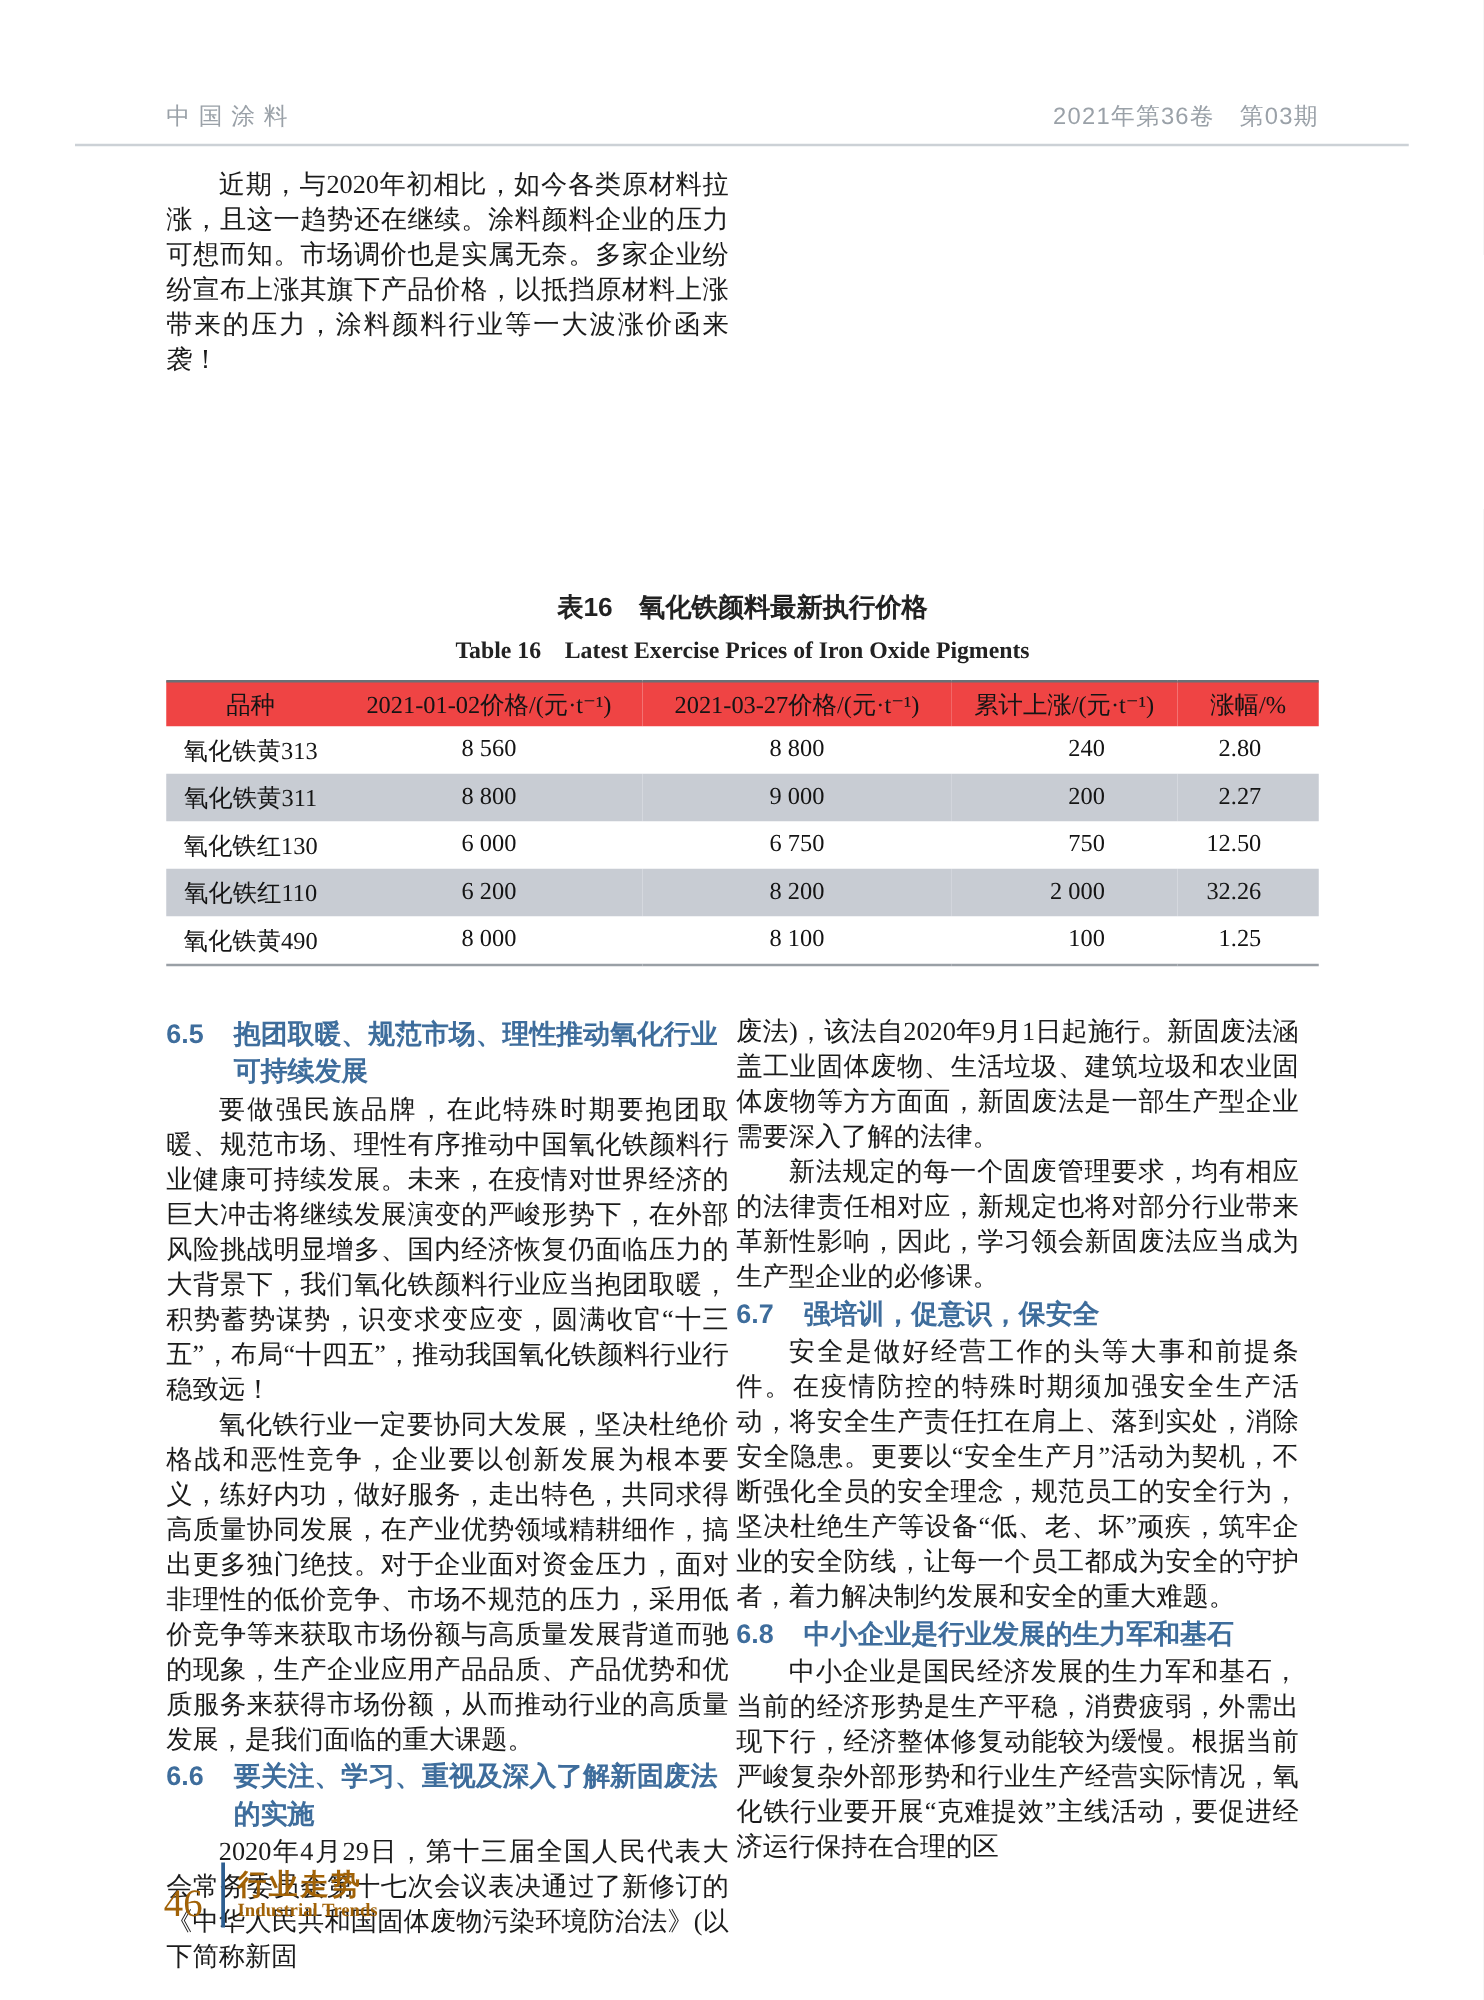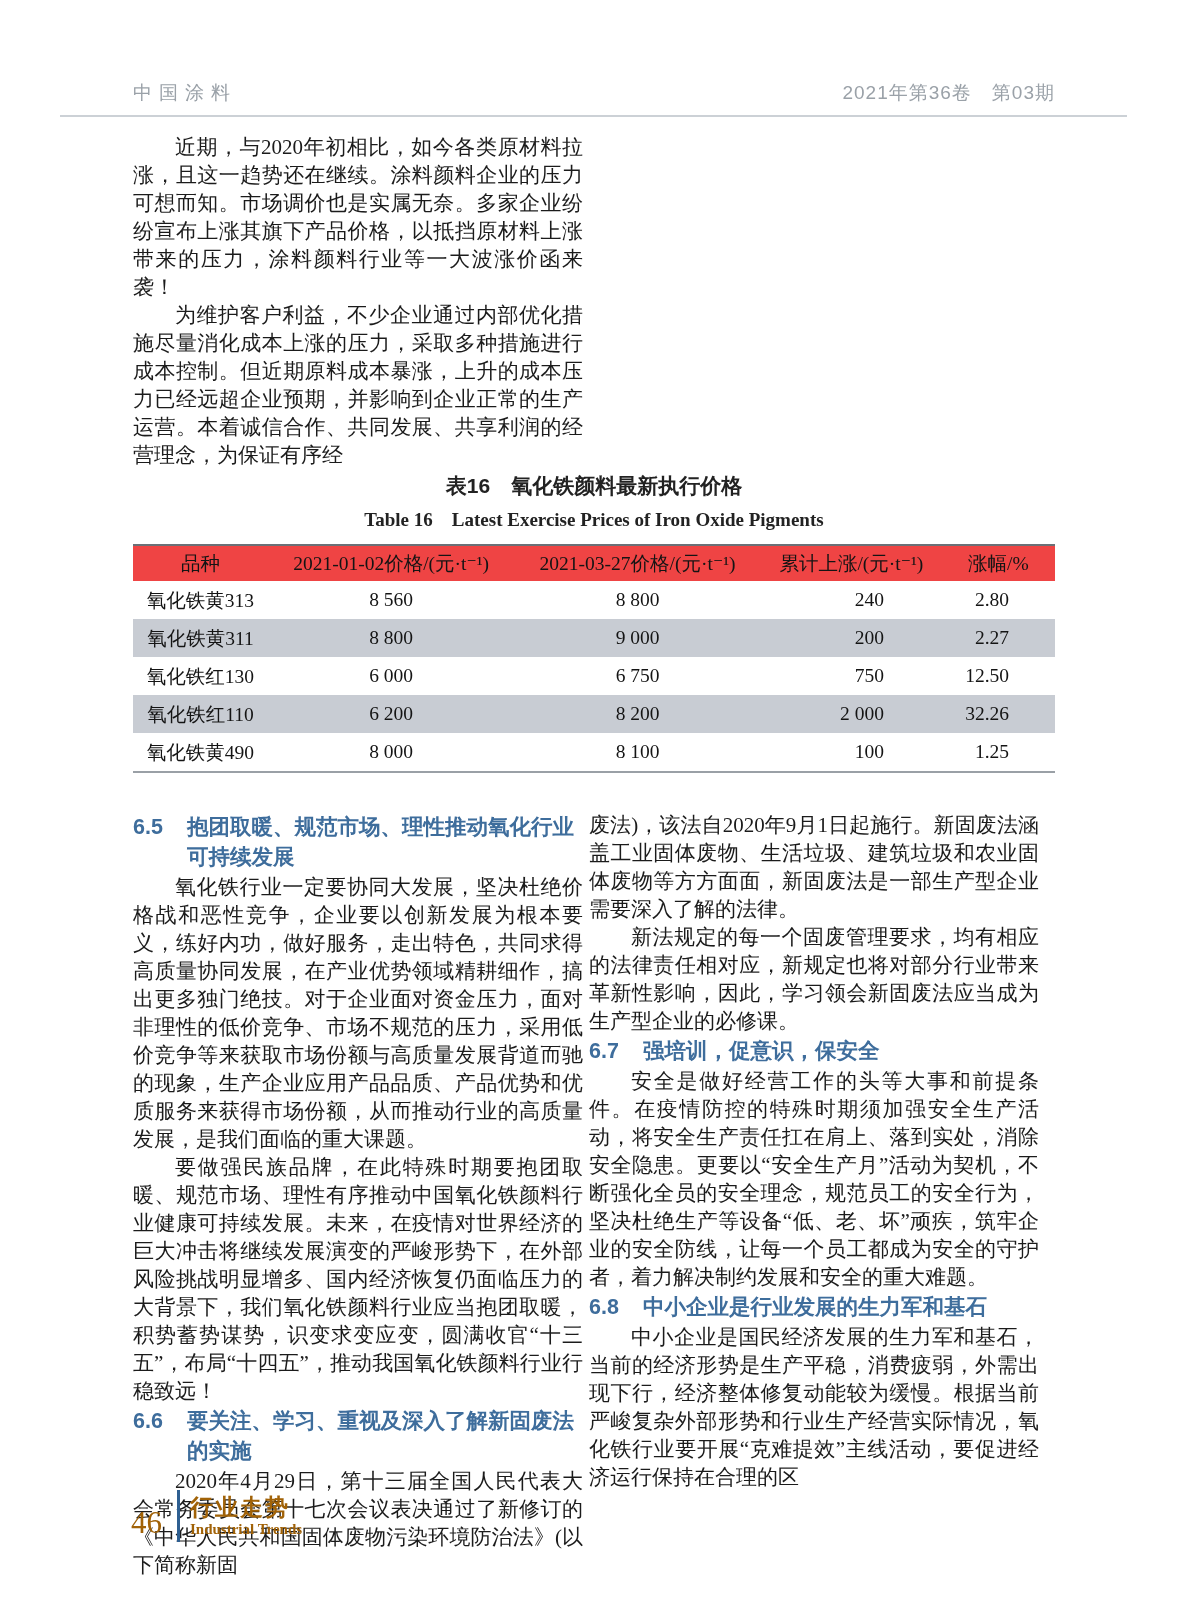--- a/index.html
+++ b/index.html
@@ -116,21 +116,20 @@
 <div class="page">
 
   <div class="page-header">
     <span class="journal-name">中国涂料</span>
     <span class="issue-info">2021年第36卷　第03期</span>
   </div>
 
   <div class="cols top-cols">
     <div class="col">
       <p class="indent">近期，与2020年初相比，如今各类原材料拉涨，且这一趋势还在继续。涂料颜料企业的压力可想而知。市场调价也是实属无奈。多家企业纷纷宣布上涨其旗下产品价格，以抵挡原材料上涨带来的压力，涂料颜料行业等一大波涨价函来袭！</p>
-      <p class="indent">为维护客户利益，不少企业通过内部优化措施尽量消化成本上涨的压力，采取多种措施进行成本控制。但近期原料成本暴涨，上升的成本压力已经远超企业预期，并影响到企业正常的生产运营。本着诚信合作、共同发展、共享利润的经营理念，为保证有序经</p>
     </div>
   </div>
 
   <div class="table-block">
     <div class="tbl-title-zh">表16　氧化铁颜料最新执行价格</div>
     <div class="tbl-title-en">Table 16　Latest Exercise Prices of Iron Oxide Pigments</div>
     <table class="price-table">
       <thead>
         <tr>
           <th>品种</th>
@@ -179,22 +178,22 @@
       </tbody>
     </table>
   </div>
 
   <div class="cols bottom-cols">
     <div class="col">
       <div class="sec-head">
         <span class="sec-num">6.5</span>
         <span class="sec-title">抱团取暖、规范市场、理性推动氧化行业可持续发展</span>
       </div>
+      <p class="indent">要做强民族品牌，在此特殊时期要抱团取暖、规范市场、理性有序推动中国氧化铁颜料行业健康可持续发展。未来，在疫情对世界经济的巨大冲击将继续发展演变的严峻形势下，在外部风险挑战明显增多、国内经济恢复仍面临压力的大背景下，我们氧化铁颜料行业应当抱团取暖，积势蓄势谋势，识变求变应变，圆满收官“十三五”，布局“十四五”，推动我国氧化铁颜料行业行稳致远！</p>
       <p class="indent">氧化铁行业一定要协同大发展，坚决杜绝价格战和恶性竞争，企业要以创新发展为根本要义，练好内功，做好服务，走出特色，共同求得高质量协同发展，在产业优势领域精耕细作，搞出更多独门绝技。对于企业面对资金压力，面对非理性的低价竞争、市场不规范的压力，采用低价竞争等来获取市场份额与高质量发展背道而驰的现象，生产企业应用产品品质、产品优势和优质服务来获得市场份额，从而推动行业的高质量发展，是我们面临的重大课题。</p>
-      <p class="indent">要做强民族品牌，在此特殊时期要抱团取暖、规范市场、理性有序推动中国氧化铁颜料行业健康可持续发展。未来，在疫情对世界经济的巨大冲击将继续发展演变的严峻形势下，在外部风险挑战明显增多、国内经济恢复仍面临压力的大背景下，我们氧化铁颜料行业应当抱团取暖，积势蓄势谋势，识变求变应变，圆满收官“十三五”，布局“十四五”，推动我国氧化铁颜料行业行稳致远！</p>
       <div class="sec-head">
         <span class="sec-num">6.6</span>
         <span class="sec-title">要关注、学习、重视及深入了解新固废法的实施</span>
       </div>
       <p class="indent">2020年4月29日，第十三届全国人民代表大会常务委员会第十七次会议表决通过了新修订的《中华人民共和国固体废物污染环境防治法》(以下简称新固</p>
     </div>
     <div class="col">
       <p>废法)，该法自2020年9月1日起施行。新固废法涵盖工业固体废物、生活垃圾、建筑垃圾和农业固体废物等方方面面，新固废法是一部生产型企业需要深入了解的法律。</p>
       <p class="indent">新法规定的每一个固废管理要求，均有相应的法律责任相对应，新规定也将对部分行业带来革新性影响，因此，学习领会新固废法应当成为生产型企业的必修课。</p>
       <div class="sec-head">

